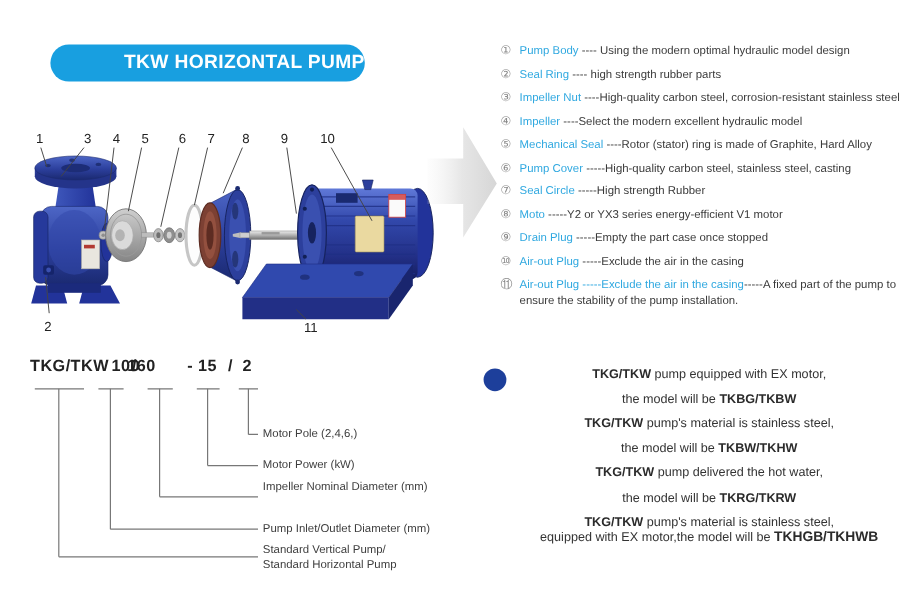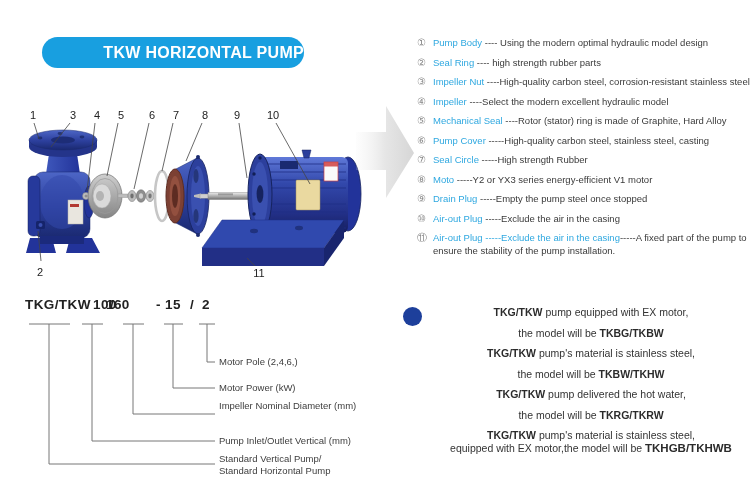--- a/index.html
+++ b/index.html
@@ -244,21 +244,21 @@
   <div class="part">
       <span class="num">⑦</span>
       <span class="body"><span class="lbl">Seal Circle</span><span class="desc"> -----High strength Rubber</span></span>
     </div>
   <div class="part">
       <span class="num">⑧</span>
       <span class="body"><span class="lbl">Moto</span><span class="desc"> -----Y2 or YX3 series energy-efficient V1 motor</span></span>
     </div>
   <div class="part">
       <span class="num">⑨</span>
-      <span class="body"><span class="lbl">Drain Plug</span><span class="desc"> -----Empty the pump steel once stopped</span></span>
+      <span class="body"><span class="lbl">Drain Plug</span><span class="desc"> -----Empty the part case once stopped</span></span>
     </div>
   <div class="part">
       <span class="num">⑩</span>
       <span class="body"><span class="lbl">Air-out Plug</span><span class="desc"> -----Exclude the air in the casing</span></span>
     </div>
   <div class="part">
       <span class="num">⑪</span>
       <span class="body"><span class="lbl">Air-out Plug</span><span class="lbldesc"> -----Exclude the air in the casing</span><span class="desc">-----A fixed part of the pump to ensure the stability of the pump installation.</span></span>
     </div>
 </div>
@@ -289,21 +289,21 @@
       <line x1="155" y1="32" x2="155" y2="96"></line>
         <line x1="155" y1="96" x2="197" y2="96"></line>
       <line x1="189" y1="32" x2="189" y2="70"></line>
         <line x1="189" y1="70" x2="197" y2="70"></line>
     </g>
   </svg>
 
   <div class="mlabel" style="top:64px">Motor Pole (2,4,6,)</div>
   <div class="mlabel" style="top:90px">Motor Power  (kW)</div>
   <div class="mlabel" style="top:108px">Impeller Nominal Diameter (mm)</div>
-  <div class="mlabel" style="top:143px">Pump Inlet/Outlet Vertical (mm)</div>
+  <div class="mlabel" style="top:143px">Pump Inlet/Outlet Diameter (mm)</div>
   <div class="mlabel" style="top:161px">
     <span>Standard Vertical Pump/</span><br>
     <span>Standard  Horizontal Pump</span>
   </div>
 </div>
 
 <div class="bullet"></div>
 <div class="notes">
   <div class="note">
     <div class="line l1"><span class="lead">TKG/TKW</span><span> pump equipped with EX motor,</span></div>

